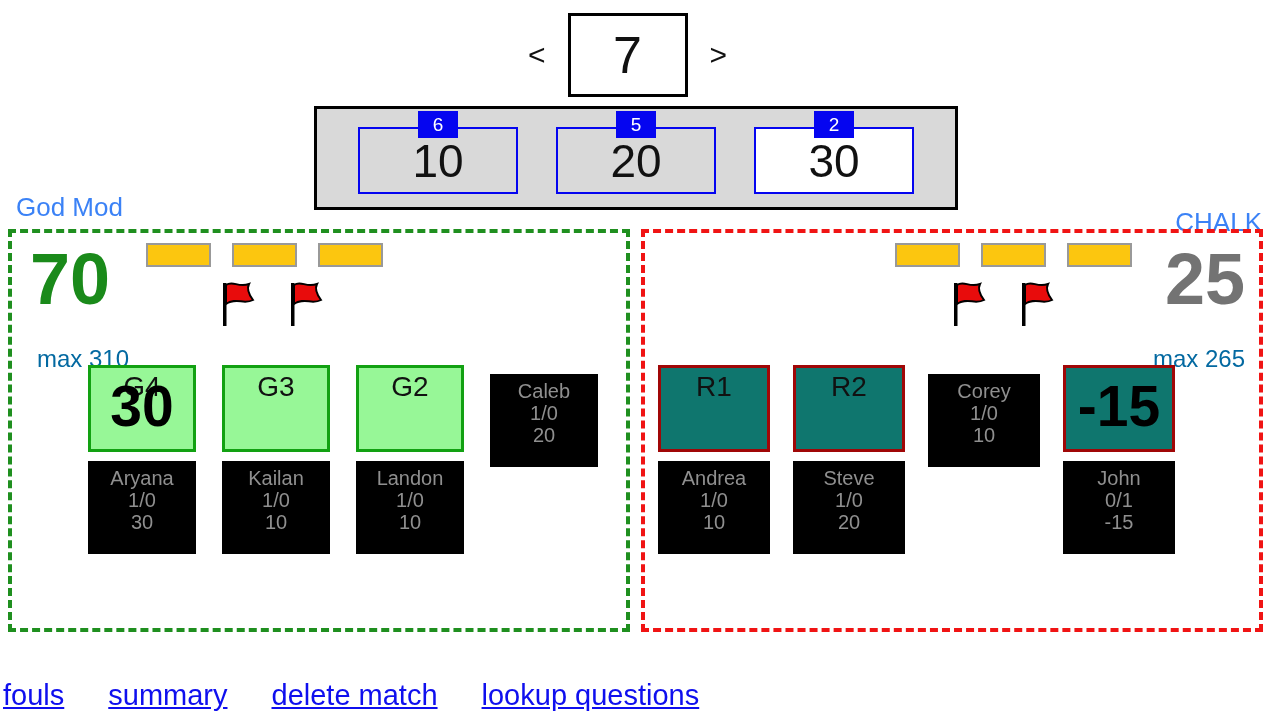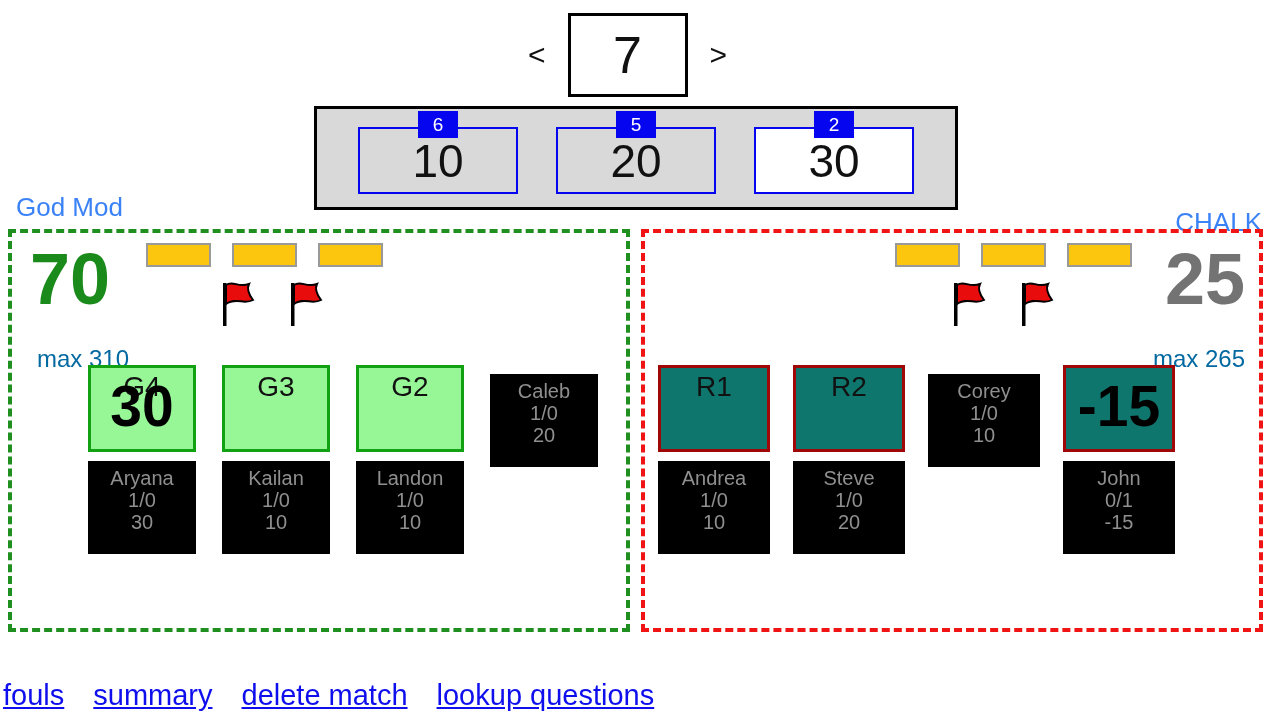--- a/index.html
+++ b/index.html
@@ -48,21 +48,21 @@
   .red-team .player-col{width:112px;}
   .player-card{position:relative;height:87px;box-sizing:border-box;}
   .green-team .player-card{border:3px solid #12a112;background:#97f797;}
   .red-team .player-card{border:3px solid #a00707;background:#0f766e;}
   .player-id{text-align:center;font-size:28px;color:#111;padding-top:3px;}
   .big-points{position:absolute;top:10px;left:0;width:100%;text-align:center;font-size:57px;
     font-weight:700;color:#000;line-height:1;white-space:nowrap;}
   .player-stats{margin-top:9px;height:93px;background:#000000;text-align:center;font-size:20px;
     color:#8f8f8f;line-height:22px;padding-top:6px;box-sizing:border-box;}
   
-  .footer-links{position:absolute;left:3px;top:679px;display:flex;gap:29px;font-size:29px;}
+  .footer-links{position:absolute;left:3px;top:679px;display:flex;gap:44px;font-size:29px;}
   .footer-links a{color:#0f0fee;text-decoration:underline;cursor:pointer;}
 </style>
 </head>
 <body>
 
 <div class="question-nav">
   <span class="nav-arrow">&lt;</span>
   <div class="question-box">
     <span>7</span>
   </div>

